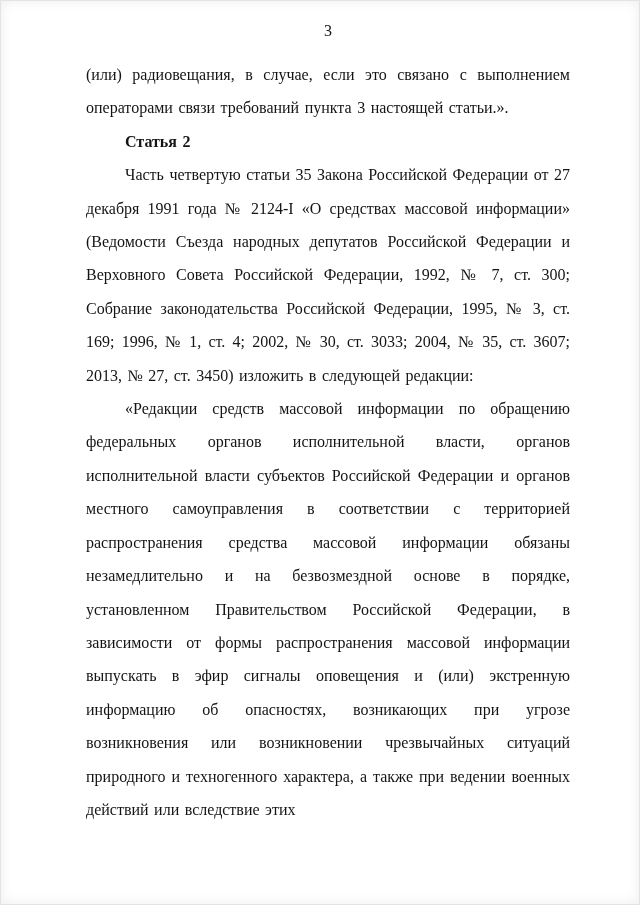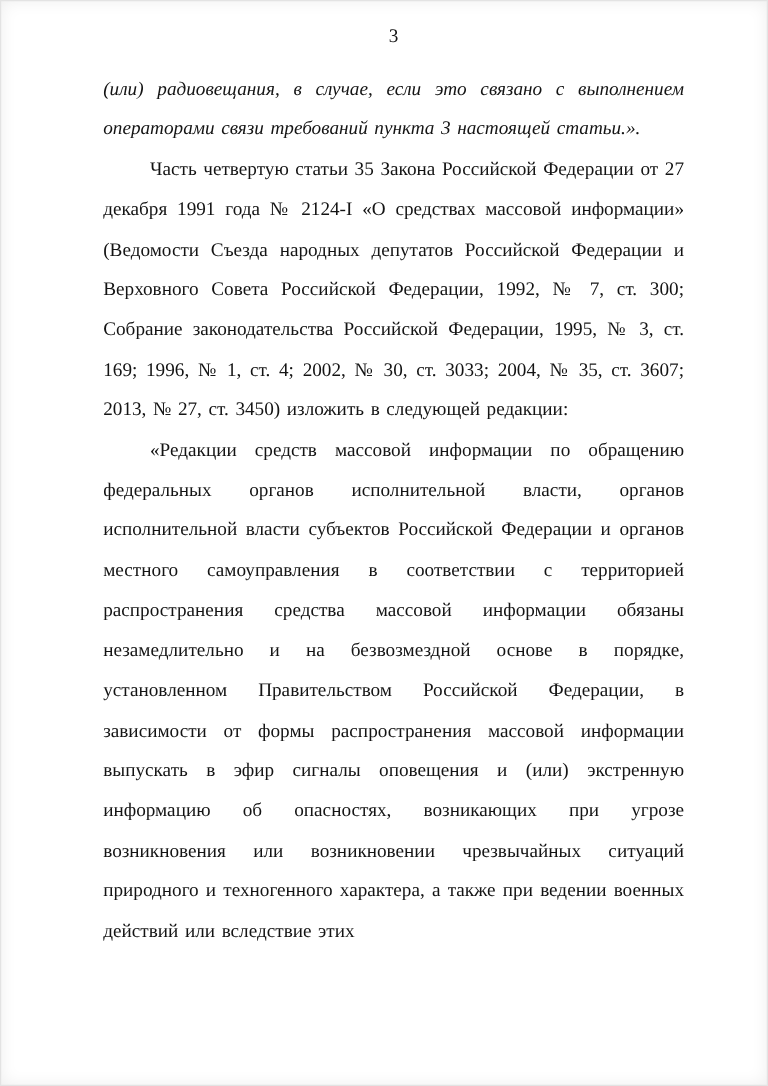--- a/index.html
+++ b/index.html
@@ -35,36 +35,36 @@
     margin: 0;
     font-size: 16px;
     line-height: 33.4px;
     text-align: justify;
     text-align-last: left;
     text-indent: 39px;
     word-spacing: 1.5px;
   }
   p.doc.continuation {
     text-indent: 0;
-    font-style: italic;
   }
   p.doc.heading {
     font-weight: bold;
     text-align: left;
   }
 </style>
 </head>
 <body>
 
 <div class="page">
   <div class="content">
 
     <div class="page-number">3</div>
 
     <p class="doc continuation">(или) радиовещания, в случае, если это связано с выполнением операторами связи требований пункта 3 настоящей статьи.».</p>
 
+    <p class="doc heading">Статья 2</p>
 
     <p class="doc">Часть четвертую статьи 35 Закона Российской Федерации от 27 декабря 1991 года № 2124-I «О средствах массовой информации» (Ведомости Съезда народных депутатов Российской Федерации и Верховного Совета Российской Федерации, 1992, № 7, ст. 300; Собрание законодательства Российской Федерации, 1995, № 3, ст. 169; 1996, № 1, ст. 4; 2002, № 30, ст. 3033; 2004,  № 35, ст. 3607;  2013, № 27, ст. 3450) изложить в следующей редакции:</p>
 
     <p class="doc">«Редакции средств массовой информации по обращению федеральных органов исполнительной власти, органов исполнительной власти субъектов Российской Федерации и органов местного самоуправления в соответствии  с территорией распространения средства массовой информации обязаны незамедлительно и на безвозмездной основе в порядке, установленном Правительством Российской Федерации,  в зависимости от формы распространения массовой информации выпускать в эфир сигналы оповещения и (или) экстренную информацию об опасностях, возникающих при угрозе возникновения или возникновении чрезвычайных ситуаций природного и техногенного характера, а также при ведении военных действий или вследствие этих</p>
 
   </div>
 </div>
 
 </body></html>

